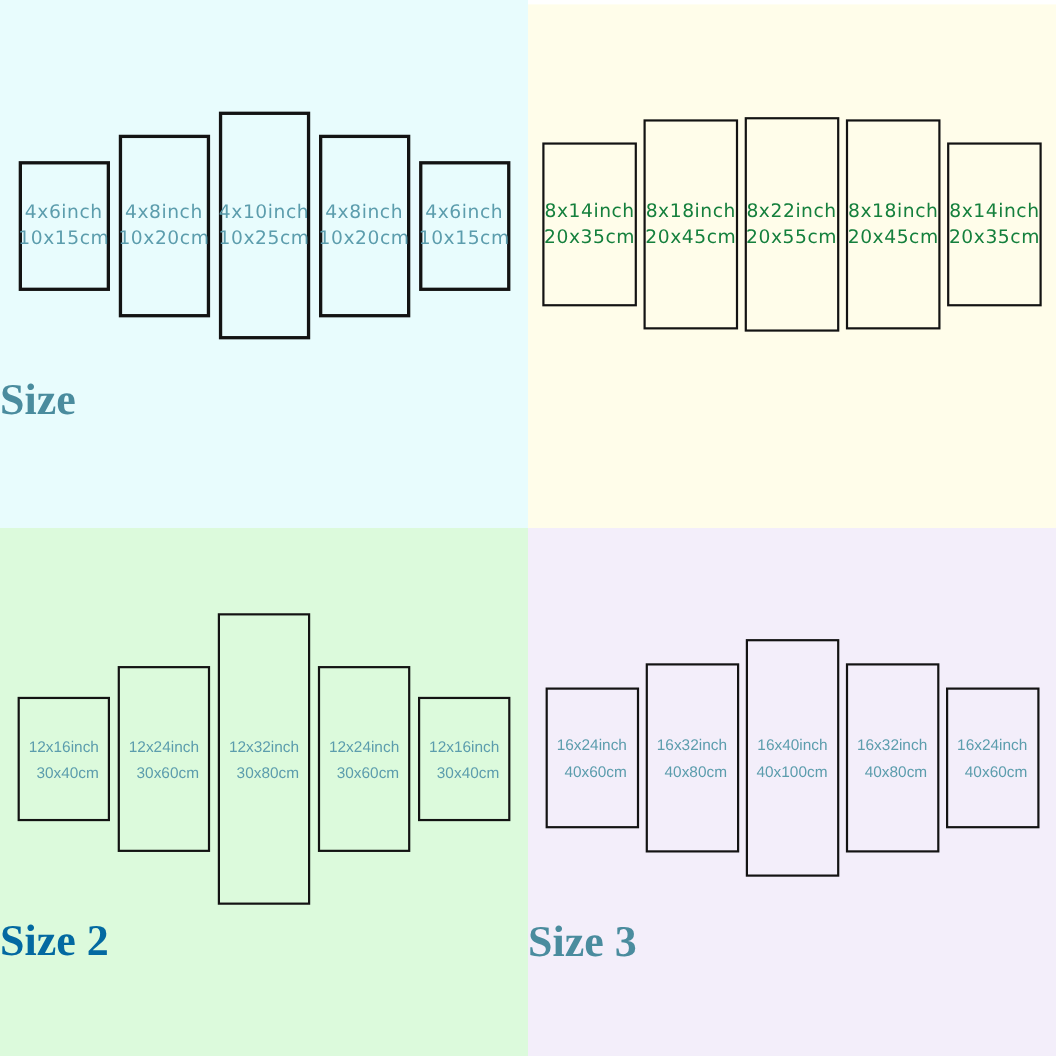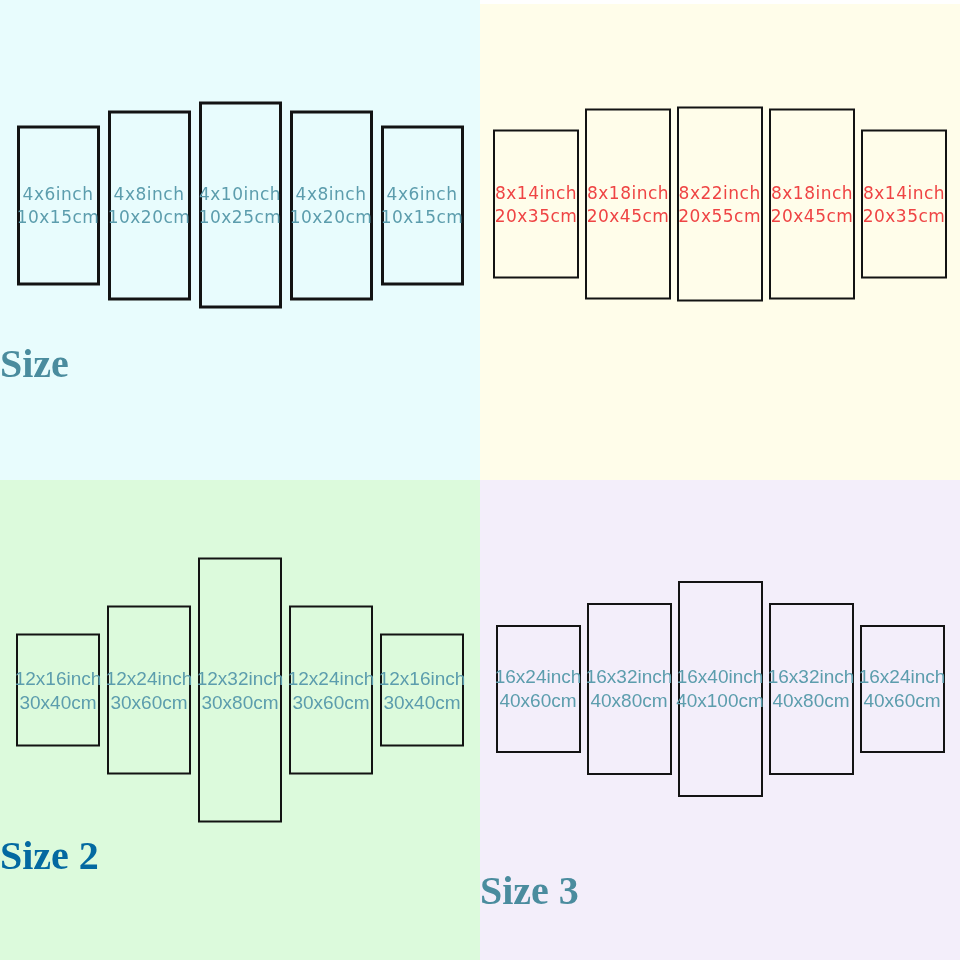--- a/index.html
+++ b/index.html
@@ -27,22 +27,22 @@
     display: flex; align-items: center; justify-content: center;
   }
   .label {
     display: flex; flex-direction: column; align-items: center;
     white-space: nowrap; text-align: center;
   }
 
   
   .q0 .panels { top: 205px; transform: translateY(-50%); gap: 8px; }
   .q0 .panel  { width: 83px; border-width: 3px; }
-  .q0 .p1, .q0 .p5 { height: 160px; }
-  .q0 .p2, .q0 .p4 { height: 190px; }
+  .q0 .p1, .q0 .p5 { height: 118px; }
+  .q0 .p2, .q0 .p4 { height: 166px; }
   .q0 .p3 { height: 207px; }
 
   
   .q1 .panels { top: 204px; transform: translateY(-50%); gap: 6px; }
   .q1 .panel  { width: 86px; }
   .q1 .p1, .q1 .p5 { height: 149px; }
   .q1 .p2, .q1 .p4 { height: 191px; }
   .q1 .p3 { height: 195px; justify-content: flex-end; }
 
   
@@ -59,21 +59,21 @@
   .q3 .p2, .q3 .p4 { height: 172px; }
   .q3 .p3 { height: 216px; }
 
   
   .q0 .label, .q1 .label {
     font-family: "DejaVu Sans", sans-serif;
     font-size: 17px; line-height: 23px; letter-spacing: 0.5px;
   }
   .q2 .label, .q3 .label {
     font-family: "Liberation Sans", sans-serif;
-    font-size: 19px; line-height: 24px;
+    font-size: 14px; line-height: 24px; align-items: flex-end;
   }
 
   .title {
     position: absolute; left: 0; width: 480px; margin: 0;
     font-family: "Liberation Serif", "DejaVu Serif", serif;
     font-weight: bold;
     font-size: 40px;
     transform: translateY(-50%);
   }
   .q0 .title { top: 363px; }
@@ -122,21 +122,21 @@
           <span>4x6inch</span>
           <span>10x15cm</span>
         </div>
       </div>
     </div>
     <h2 class="title" style="color: rgb(74, 140, 158);">Size</h2>
   </section>
 
   <section class="quadrant q1" style="background-color: rgb(255, 253, 234);">
     <div class="top-strip"></div>
-    <div class="panels" style="color: #ef4444;">
+    <div class="panels" style="color: #15803d;">
       <div class="panel p1">
         <div class="label">
           <span>8x14inch</span>
           <span>20x35cm</span>
         </div>
       </div>
       <div class="panel p2">
         <div class="label">
           <span>8x18inch</span>
           <span>20x45cm</span>
@@ -225,16 +225,16 @@
           <span>40x80cm</span>
         </div>
       </div>
       <div class="panel p5">
         <div class="label">
           <span>16x24inch</span>
           <span>40x60cm</span>
         </div>
       </div>
     </div>
-    <h2 class="title" style="color: rgb(74, 140, 158); margin-top: 34px;">Size 3</h2>
+    <h2 class="title" style="color: rgb(74, 140, 158);">Size 3</h2>
   </section>
 
 </div>
 
 </body></html>

